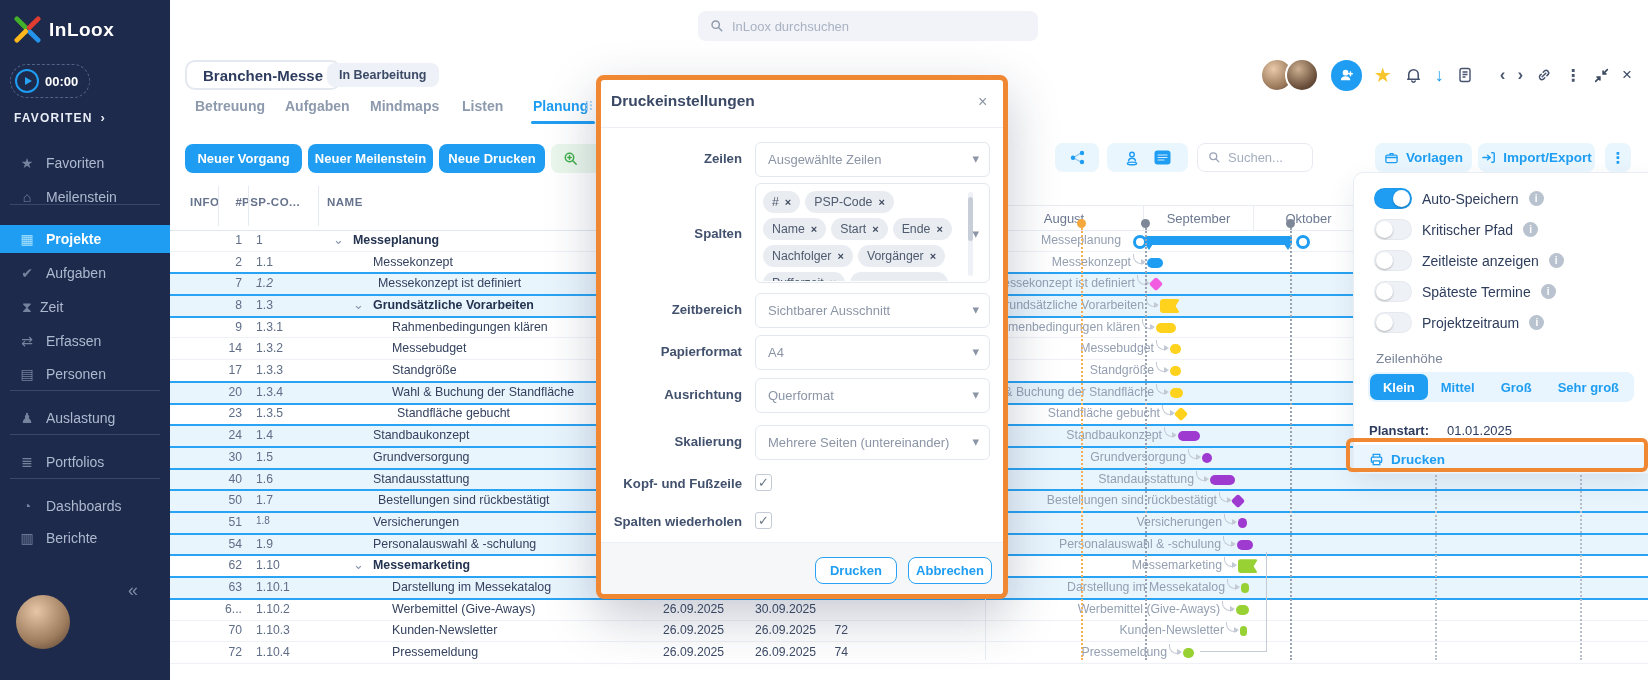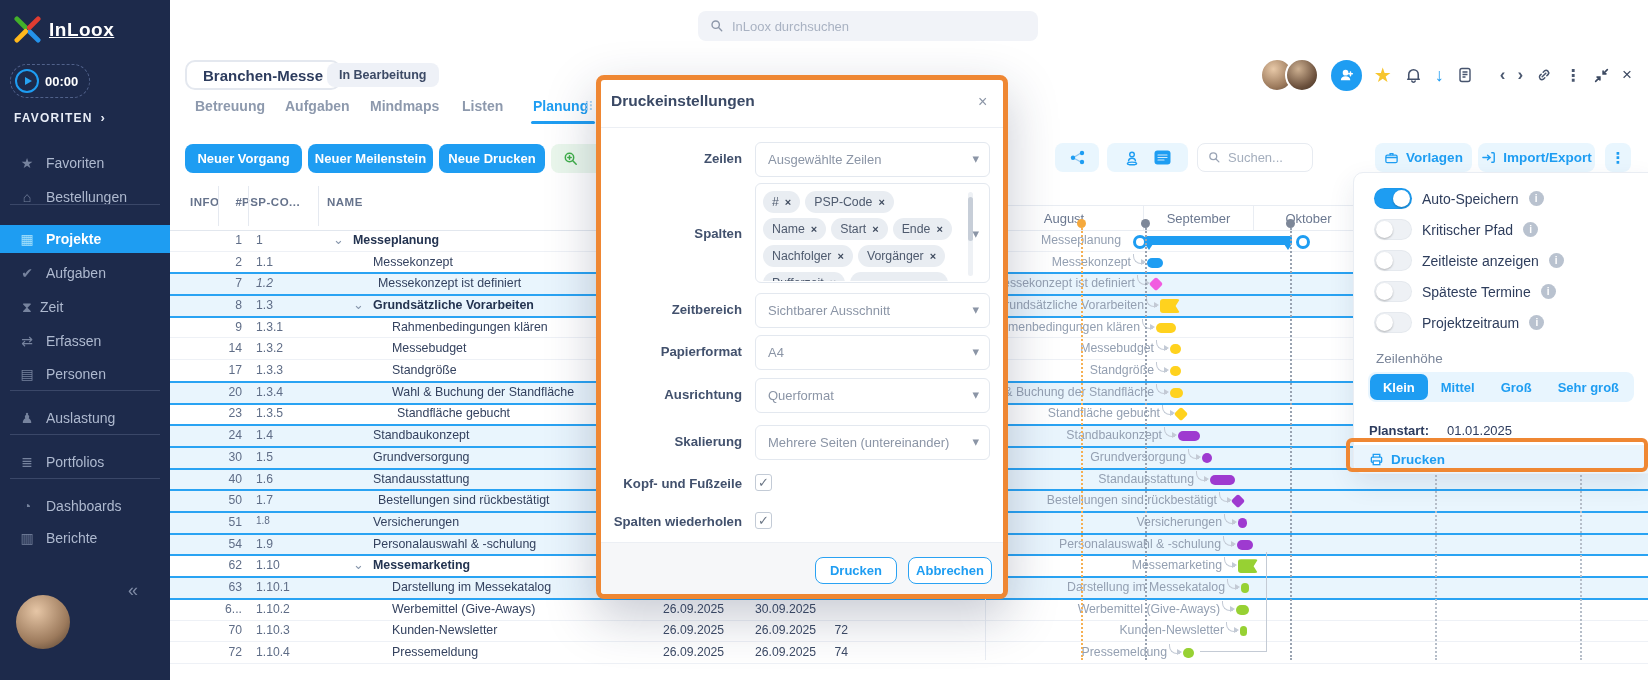--- a/index.html
+++ b/index.html
@@ -39,40 +39,40 @@
   <div class="sidebar">
     <div class="abs" style="left:14px;top:16px;display:flex;align-items:center;gap:8px;">
       <span>
         <svg width="27" height="27" viewBox="0 0 28 28">
           <path d="M3 3 L12 12" stroke="#43b02a" stroke-width="5" stroke-linecap="round" fill="none"></path>
           <path d="M16 16 L25 25" stroke="#2493eb" stroke-width="5" stroke-linecap="round" fill="none"></path>
           <path d="M25 3 L16 12" stroke="#e03c31" stroke-width="5" stroke-linecap="round" fill="none"></path>
           <path d="M12 16 L3 25" stroke="#ffb81c" stroke-width="5" stroke-linecap="round" fill="none"></path>
         </svg>
       </span>
-      <span style="color:#fff;font-size:19px;font-weight:600;letter-spacing:.5px;text-decoration:underline;">InLoox</span>
+      <span style="color:#fff;font-size:19px;font-weight:600;letter-spacing:.5px;">InLoox</span>
     </div>
     <div class="abs" style="left:10px;top:64px;width:80px;height:34px;border:1.5px dashed #50618a;border-radius:19px;display:flex;align-items:center;padding-left:4px;box-sizing:border-box;">
       <span style="width:24px;height:24px;border:2px solid #1e9df2;border-radius:50%;display:flex;align-items:center;justify-content:center;box-sizing:border-box;">
         <span style="width:0;height:0;border-top:4.5px solid transparent;border-bottom:4.5px solid transparent;border-left:7px solid #27a3f2;margin-left:2px;"></span>
       </span>
       <span style="color:#fff;font-weight:700;font-size:13px;margin-left:6px;">00:00</span>
     </div>
     <div class="abs" style="left:14px;top:110px;color:#e7ecf6;font-size:12px;font-weight:700;letter-spacing:1.2px;display:flex;align-items:center;gap:8px;">
       <span>FAVORITEN</span>
         <span style="font-size:13px;">›</span>
     </div>
     <div id="sidebar-items">
         <div style="position: absolute; left: 0px; top: 149px; width: 170px; height: 28px; display: flex; align-items: center; background: transparent;">
           <span style="width: 26px; text-align: center; margin-left: 14px; font-size: 14px; color: rgb(118, 131, 158);">★</span>
           <span style="margin-left: 6px; font-size: 14px; color: rgb(174, 185, 207); font-weight: 400;">Favoriten</span>
         </div>
         <div style="position: absolute; left: 0px; top: 183px; width: 170px; height: 28px; display: flex; align-items: center; background: transparent;">
           <span style="width: 26px; text-align: center; margin-left: 14px; font-size: 14px; color: rgb(118, 131, 158);">⌂</span>
-          <span style="margin-left: 6px; font-size: 14px; color: rgb(174, 185, 207); font-weight: 400;">Bestellungen</span>
+          <span style="margin-left: 6px; font-size: 14px; color: rgb(174, 185, 207); font-weight: 400;">Meilenstein</span>
         </div>
         <div style="position: absolute; left: 0px; top: 225px; width: 170px; height: 28px; display: flex; align-items: center; background: rgb(30, 157, 242);">
           <span style="width: 26px; text-align: center; margin-left: 14px; font-size: 14px; color: rgb(168, 226, 251);">▦</span>
           <span style="margin-left: 6px; font-size: 14px; color: rgb(255, 255, 255); font-weight: 600;">Projekte</span>
         </div>
         <div style="position: absolute; left: 0px; top: 259px; width: 170px; height: 28px; display: flex; align-items: center; background: transparent;">
           <span style="width: 26px; text-align: center; margin-left: 14px; font-size: 14px; color: rgb(118, 131, 158);">✔</span>
           <span style="margin-left: 6px; font-size: 14px; color: rgb(174, 185, 207); font-weight: 400;">Aufgaben</span>
         </div>
         <div style="position: absolute; left: 0px; top: 293px; width: 170px; height: 28px; display: flex; align-items: center; background: transparent;">

